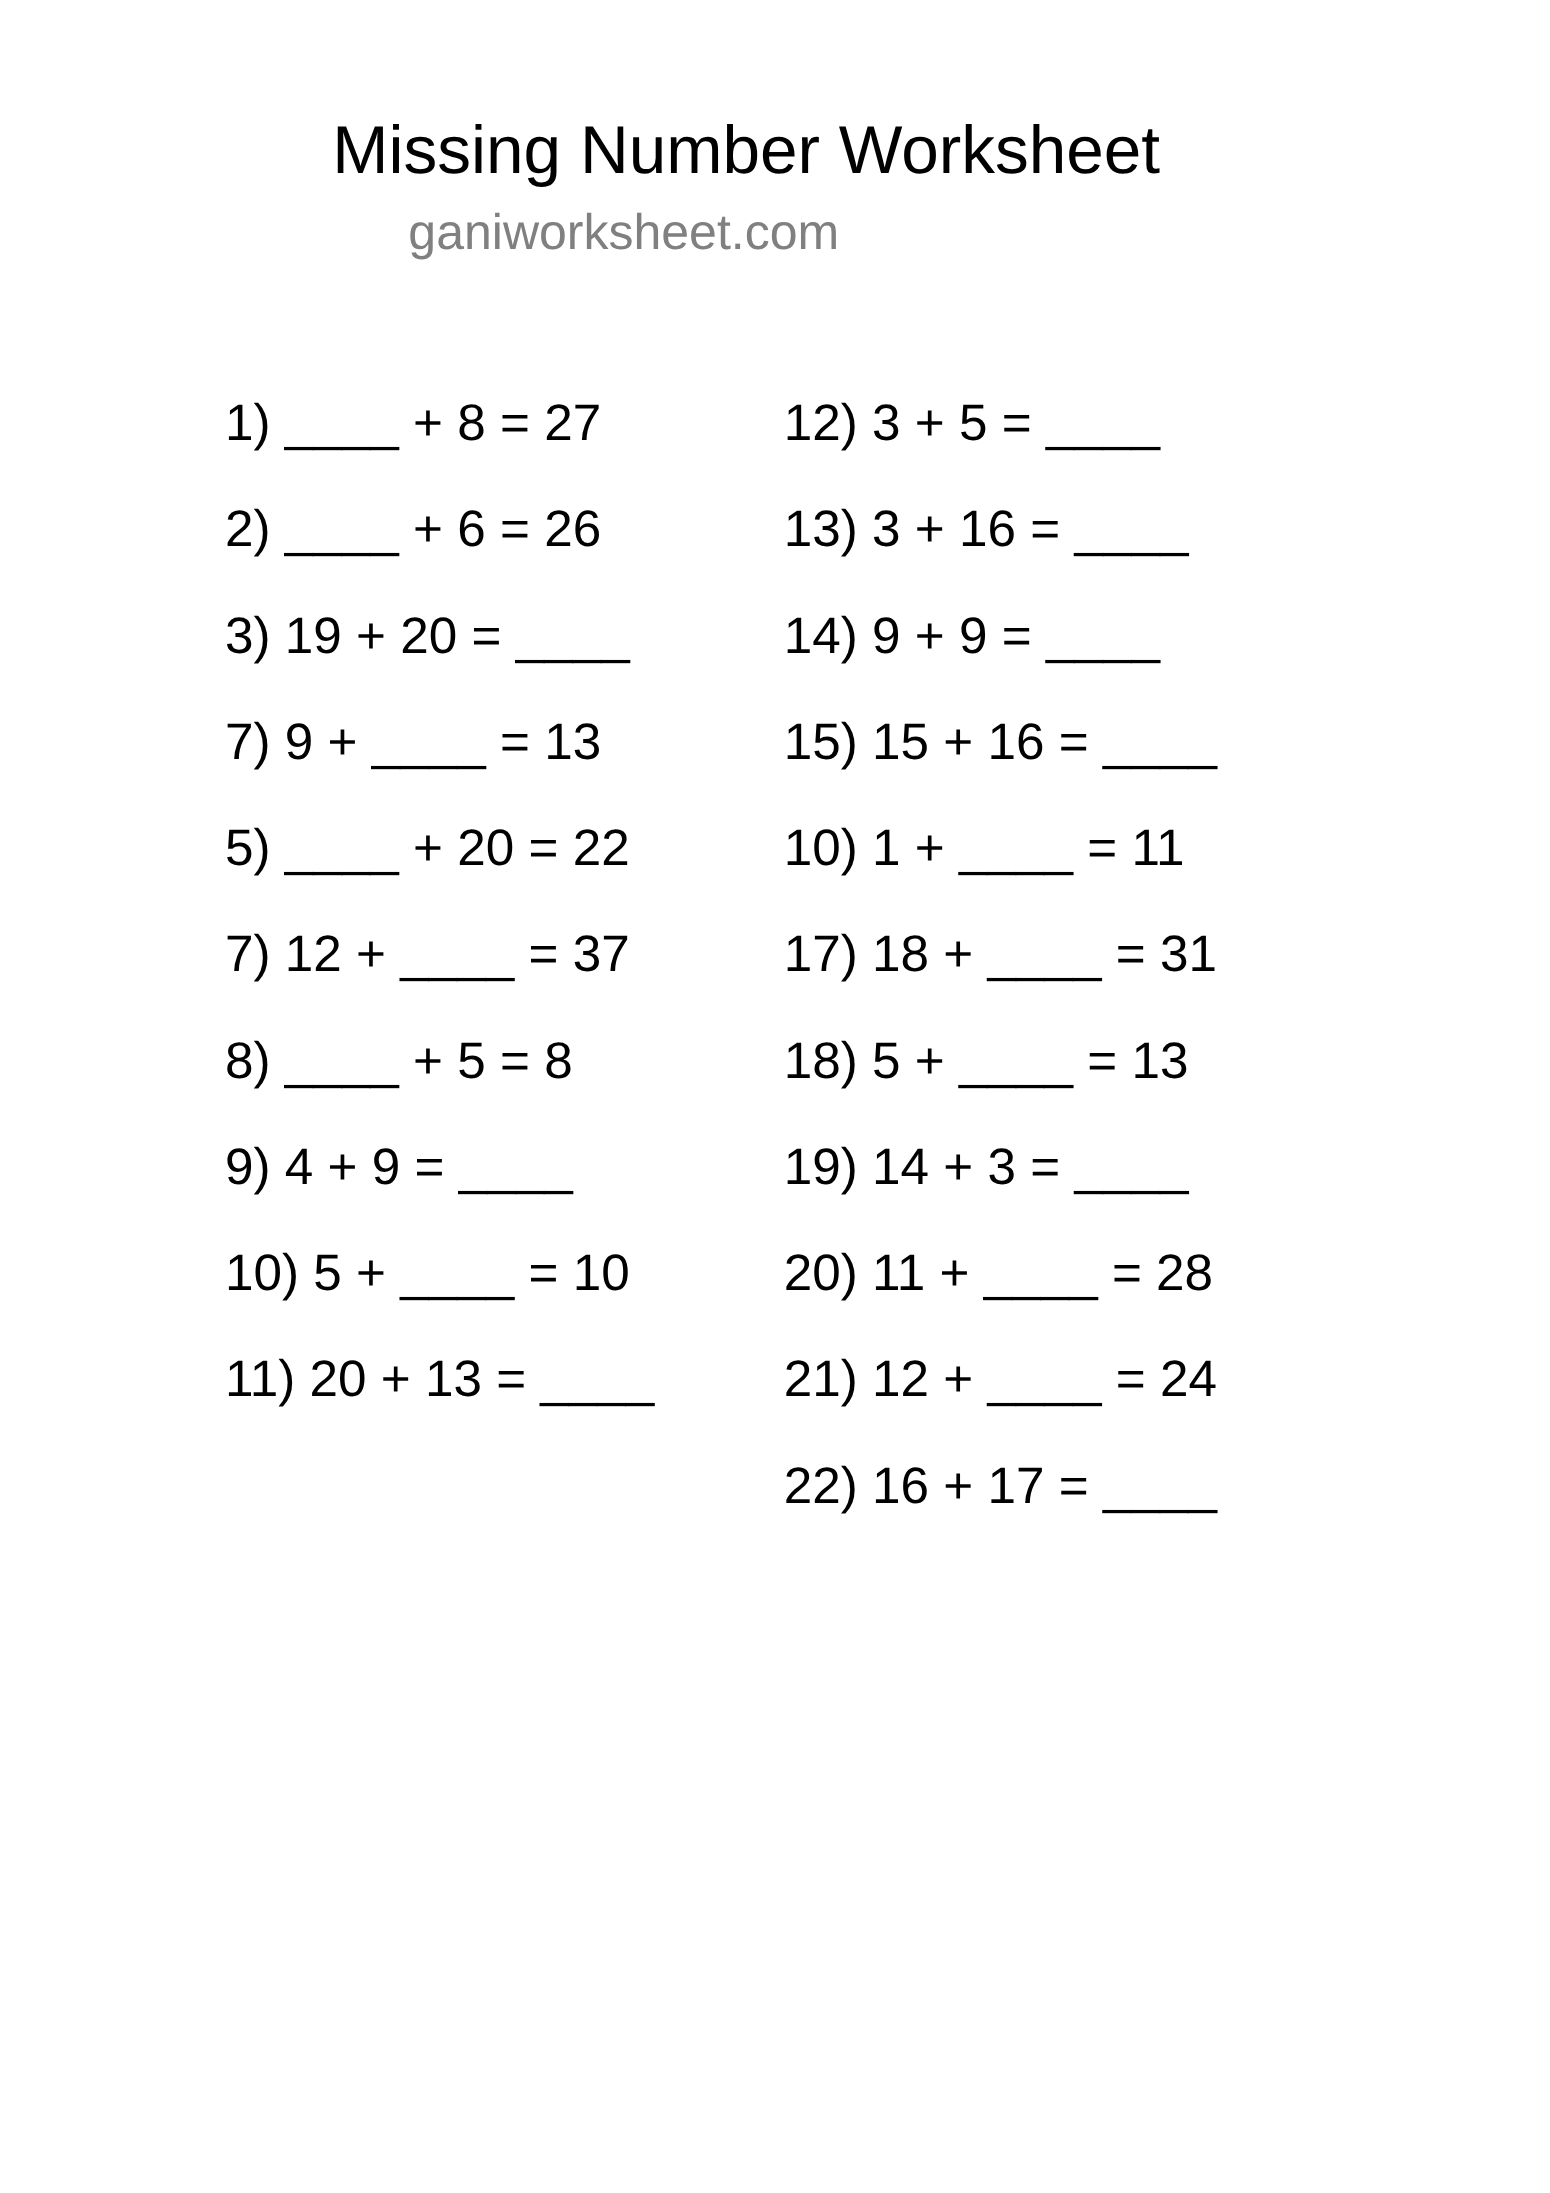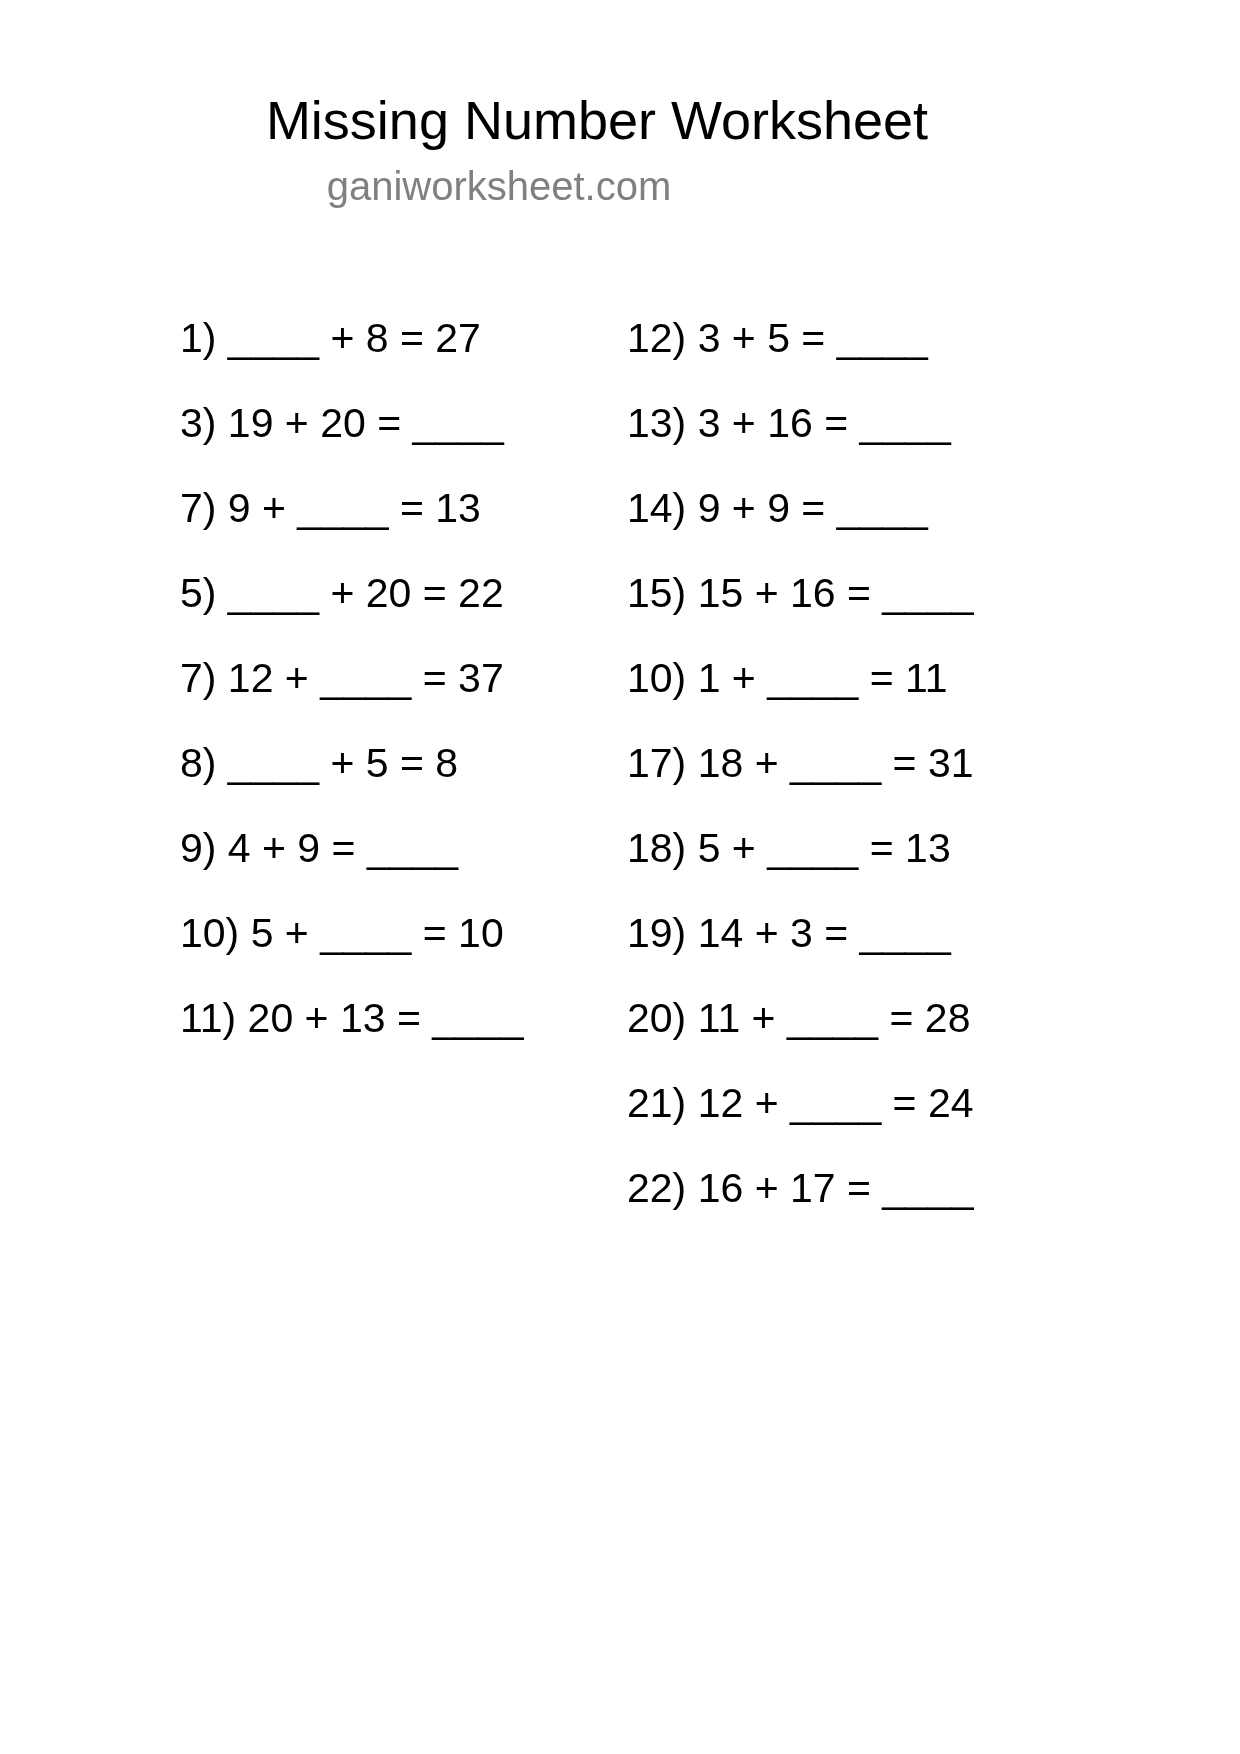--- a/index.html
+++ b/index.html
@@ -51,20 +51,21 @@
     }
   </style>
 </head>
 <body>
 
 <h1 class="title">Missing Number Worksheet</h1>
 <div class="subtitle">ganiworksheet.com</div>
 
 <div class="column left">
   <div class="problem">1) ____ + 8 = 27</div>
+  <div class="problem">2) ____ + 6 = 26</div>
   <div class="problem">3) 19 + 20 = ____</div>
   <div class="problem">7) 9 + ____ = 13</div>
   <div class="problem">5) ____ + 20 = 22</div>
   <div class="problem">7) 12 + ____ = 37</div>
   <div class="problem">8) ____ + 5 = 8</div>
   <div class="problem">9) 4 + 9 = ____</div>
   <div class="problem">10) 5 + ____ = 10</div>
   <div class="problem">11) 20 + 13 = ____</div>
 </div>
 

